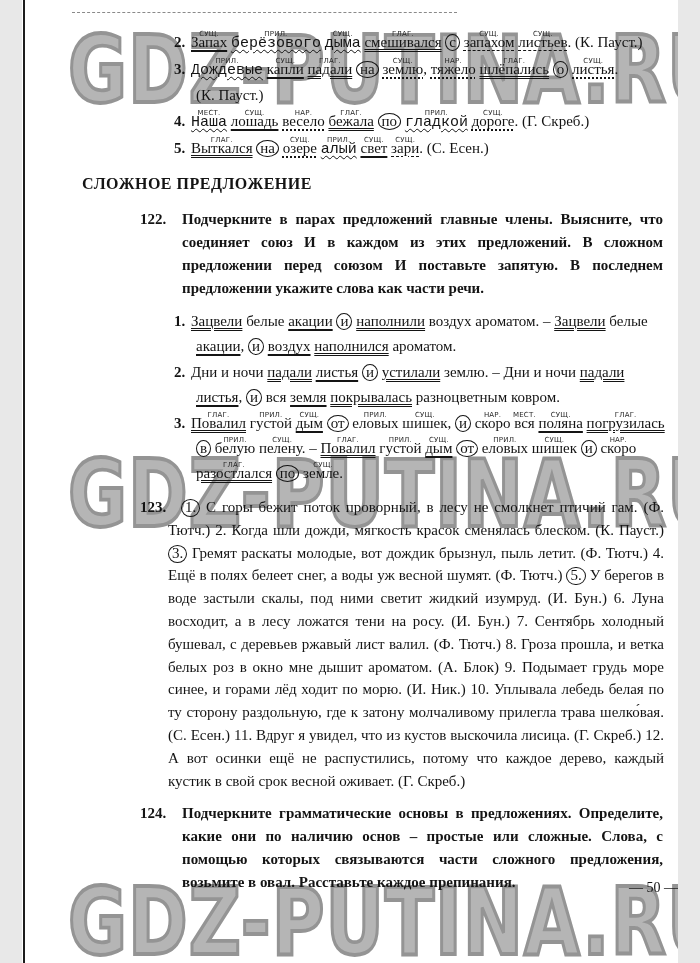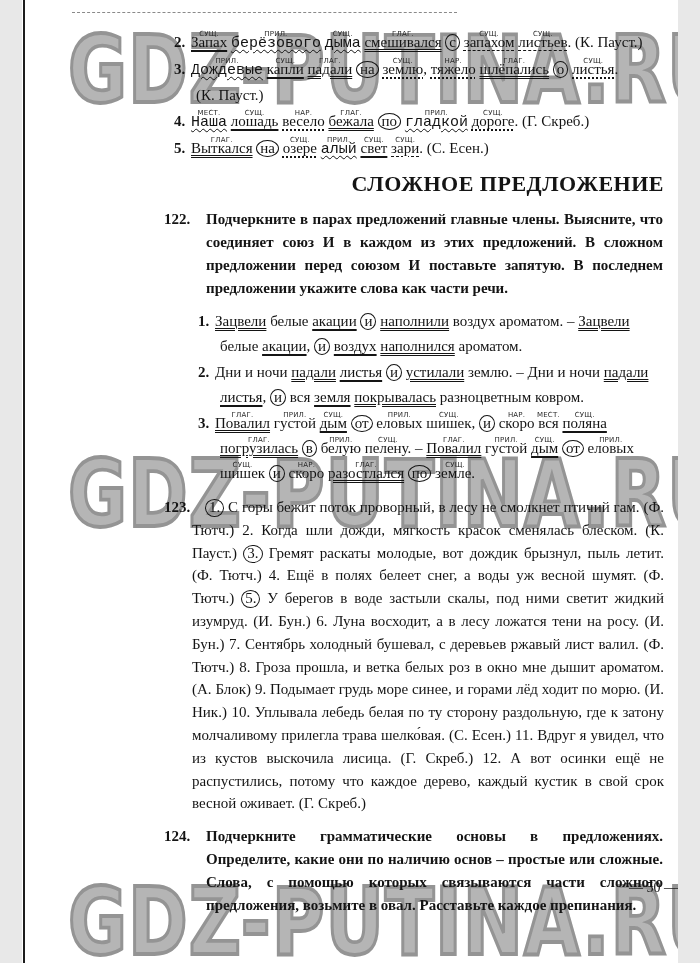--- a/index.html
+++ b/index.html
@@ -34,24 +34,24 @@
   .u-subj{text-decoration-line:underline;text-decoration-style:solid;text-decoration-thickness:1.5px;text-underline-offset:3px;}
   .u-pred{text-decoration-line:underline;text-decoration-style:double;text-decoration-thickness:1px;text-underline-offset:2px;}
   .u-wavy{text-decoration-line:underline;text-decoration-style:wavy;text-decoration-thickness:1px;text-underline-offset:2px;font-family:Liberation Mono, monospace;}
   .u-dash{text-decoration-line:underline;text-decoration-style:dashed;text-decoration-thickness:1px;text-underline-offset:3px;text-align:right;}
   .u-dashdot{text-decoration-line:underline;text-decoration-style:dotted;text-decoration-thickness:1.5px;text-underline-offset:3px;}
   .circ{
     display:inline-block;border:1.2px solid #141414;border-radius:50%;
     padding:0 3px 1px 3px;line-height:14px;text-indent:0;
   }
   .heading{
-    text-align:right;font-size:22px;font-weight:bold;letter-spacing:.5px;
+    text-align:left;font-size:16px;font-weight:bold;letter-spacing:.5px;
     margin:12px 14px 14px 60px;line-height:20px;
   }
-  .exercise{margin-top:10px;padding-left:24px;}
+  .exercise{margin-top:10px;}
   .ex-inst{
     position:relative;margin-left:160px;margin-right:15px;
     font-weight:bold;font-size:15px;line-height:23px;text-align:justify;
   }
   .ex-num{position:absolute;left:-42px;top:0;font-weight:bold;}
   .ex-items{margin-left:152px;margin-right:12px;margin-top:9px;font-size:15px;line-height:25px;}
   .para{
     margin:9px 14px 0 146px;font-size:15px;line-height:22.8px;
     text-align:justify;text-indent:13px;
   }

